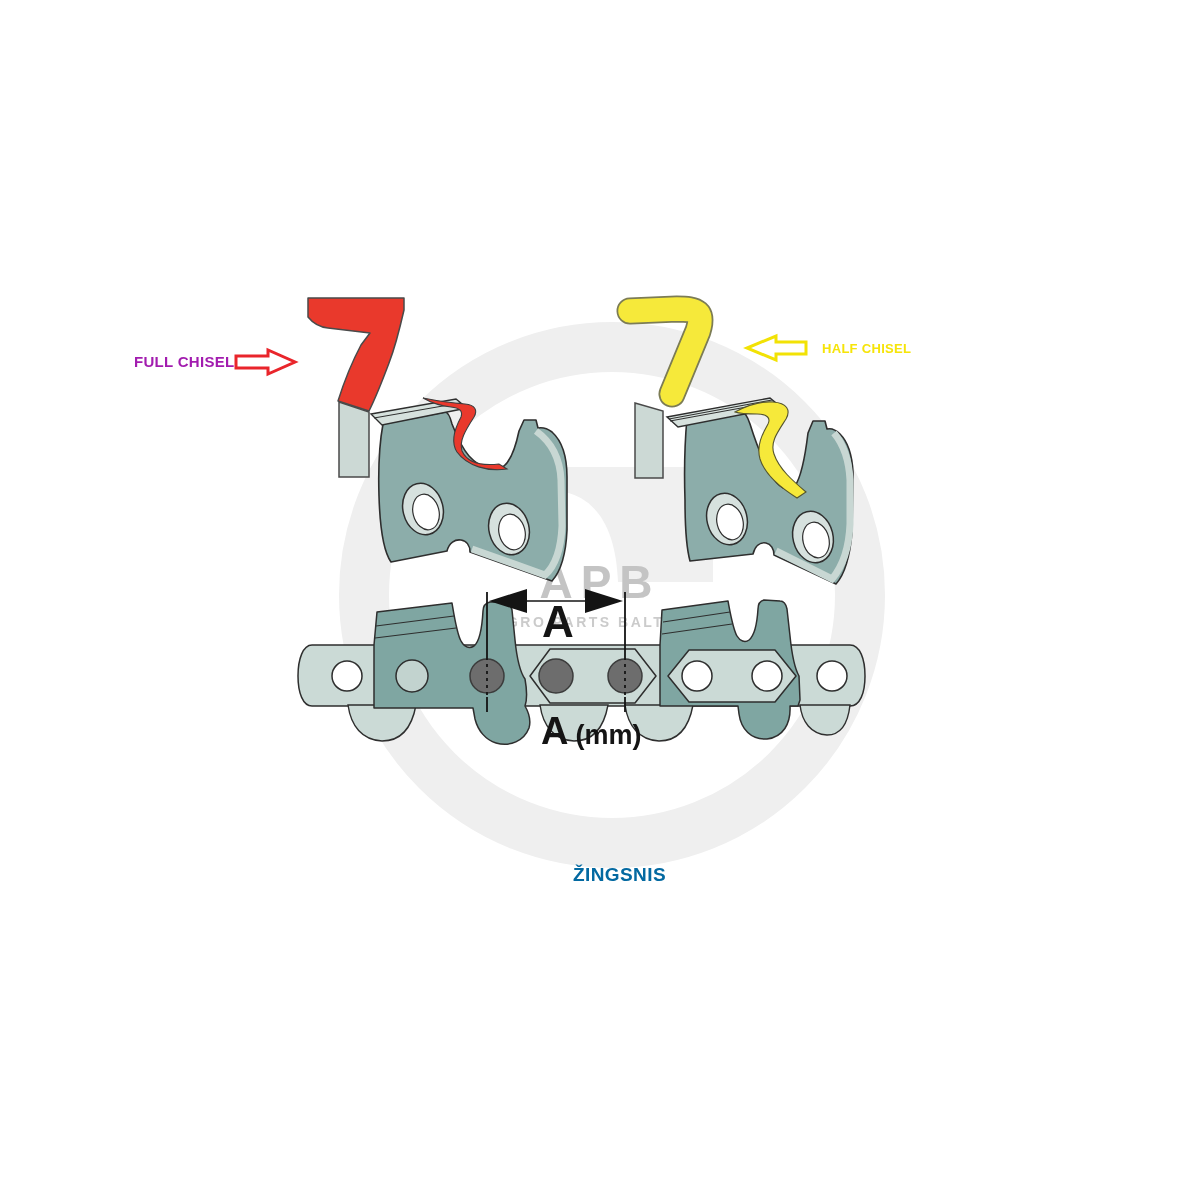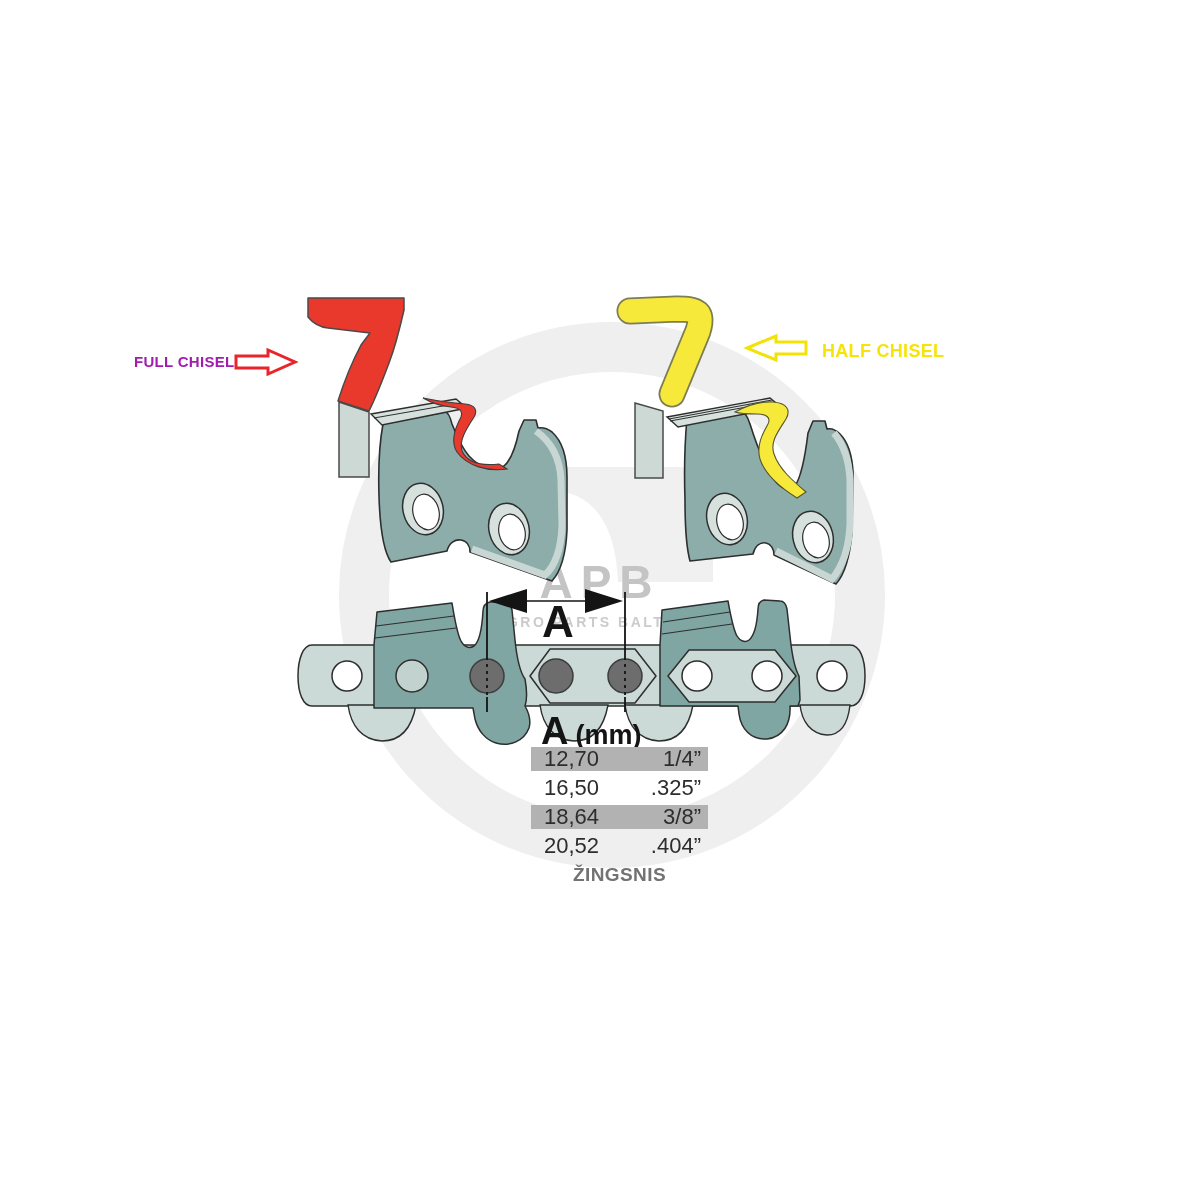--- a/index.html
+++ b/index.html
@@ -3,38 +3,38 @@
 <meta charset="utf-8">
 <style>
   * { margin:0; padding:0; box-sizing:border-box; }
   html,body { background:#ffffff; }
   body { font-family:"Liberation Sans", sans-serif; }
   .stage { position:relative; width:1188px; height:1188px; background:#fff; overflow:hidden; }
   .stage svg.art { position:absolute; left:0; top:0; }
 
   .overlay { position:absolute; color:#141414; }
   .label-full { left:134px; top:353px; font-size:15px; font-weight:bold; color:#a21caf; letter-spacing:.3px; }
-  .label-half { left:822px; top:341px; font-size:18px; font-weight:bold; color:#f6e409; letter-spacing:.3px; }
+  .label-half { left:822px; top:341px; font-size:13px; font-weight:bold; color:#f6e409; letter-spacing:.3px; }
 
   .dim-a { left:523px; top:597px; width:70px; text-align:center;
            font-size:44px; font-weight:bold; color:#141414; }
 
   .amm { left:541px; top:710px; display:flex; align-items:baseline; gap:7px; }
   .amm .big { font-size:38px; font-weight:bold; }
   .amm .unit { font-size:27px; font-weight:bold;text-align:right; }
 
   .pitch-table { left:531px; top:747px; width:177px; }
   .pitch-table .row { display:flex; height:24px; line-height:24px; margin-bottom:5px;
                       font-size:22px; color:#2d2d2d; }
   .pitch-table .row.hl { background:#b2b2b2; }
   .pitch-table .c-mm { flex:1; padding-left:13px; }
   .pitch-table .c-in { width:78px; text-align:right; padding-right:7px; }
 
   .caption { left:531px; top:864px; width:177px; text-align:center;
-             font-size:19px; font-weight:bold; color:#737373; letter-spacing:.4px; }
+             font-size:19px; font-weight:bold; color:#0369a1; letter-spacing:.4px; }
 </style>
 </head>
 <body>
 
 <div class="stage">
 
   <svg class="art" width="1188" height="1188" viewBox="0 0 1188 1188">
 
     <g>
       <circle cx="612" cy="595" r="248" fill="none" stroke="#efefef" stroke-width="50"></circle>
@@ -157,34 +157,16 @@
 
   <div class="overlay label-half">HALF CHISEL</div>
 
   <div class="overlay dim-a">A</div>
 
   <div class="overlay amm">
     <span class="big">A</span>
     <span class="unit">(mm)</span>
   </div>
 
-  <div class="overlay pitch-table">
-    <div class="row hl">
-      <span class="c-mm">12,70</span>
-      <span class="c-in">1/4”</span>
-    </div>
-    <div class="row">
-      <span class="c-mm">16,50</span>
-      <span class="c-in">.325”</span>
-    </div>
-    <div class="row hl">
-      <span class="c-mm">18,64</span>
-      <span class="c-in">3/8”</span>
-    </div>
-    <div class="row">
-      <span class="c-mm">20,52</span>
-      <span class="c-in">.404”</span>
-    </div>
-  </div>
 
   <div class="overlay caption">ŽINGSNIS</div>
 
 </div>
 
 </body></html>

